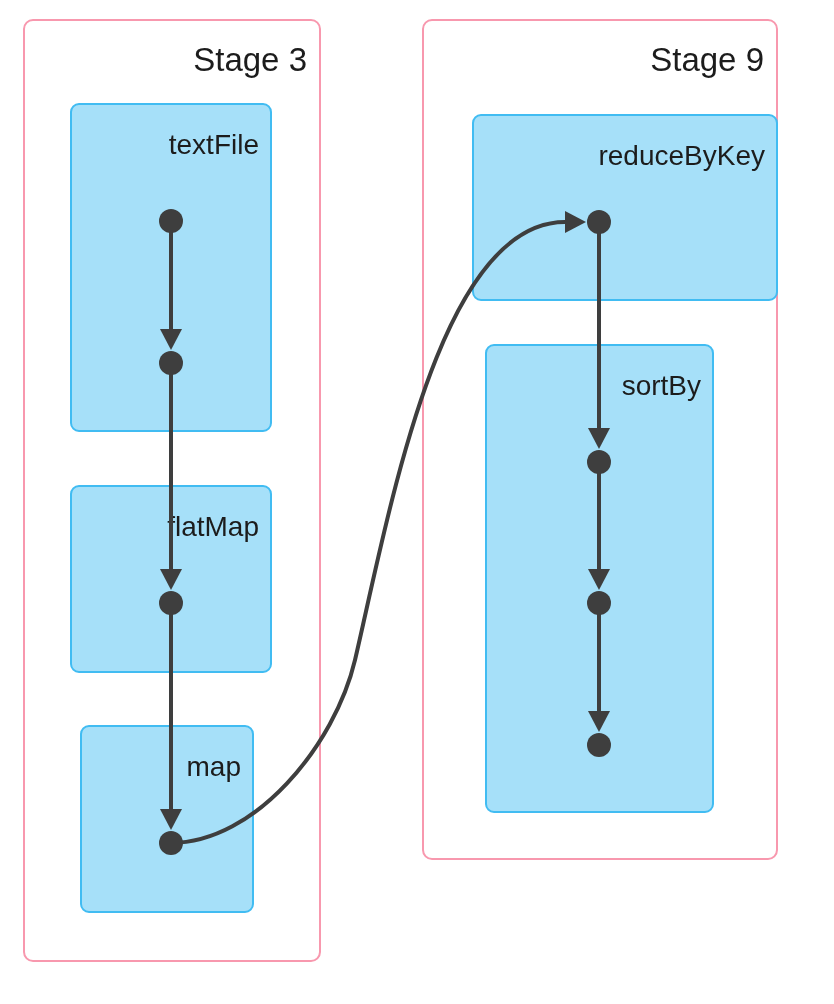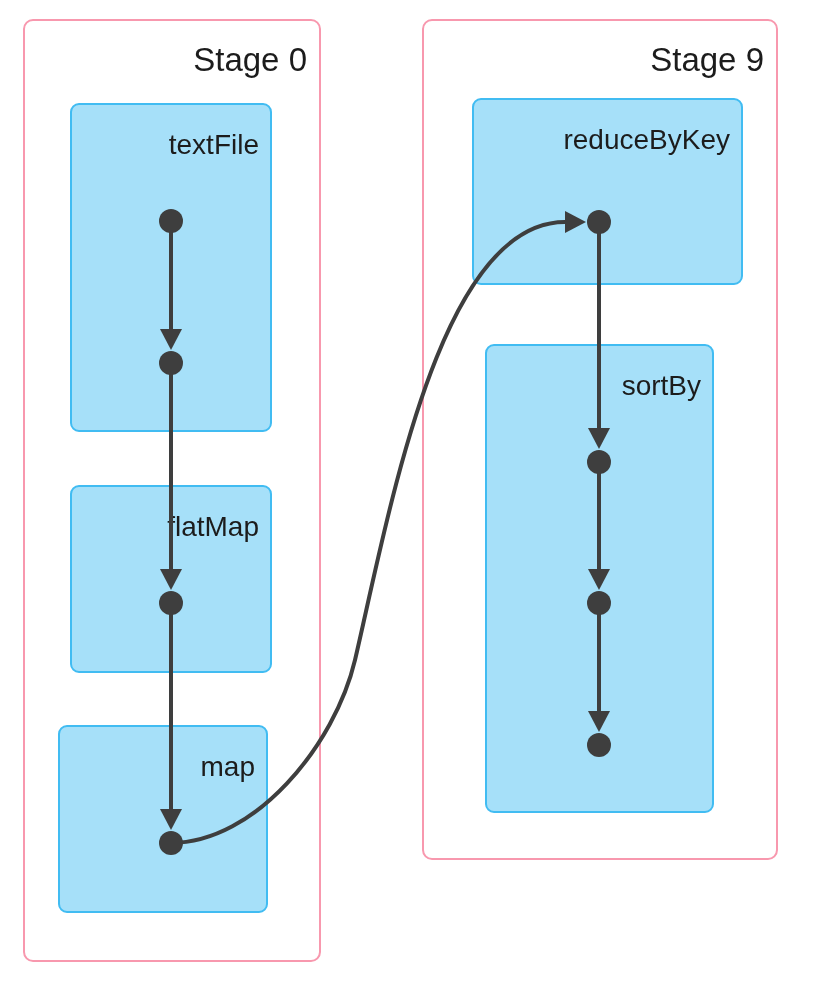--- a/index.html
+++ b/index.html
@@ -66,40 +66,40 @@
     fill: var(--edge-color, #3e3e3e);
     stroke: none;
   }
 </style>
 </head>
 <body>
 
 <div id="canvas">
 
   <div class="stage-box" style="left:23px; top:19px; width:298px; height:943px;">
-    <div class="stage-label">Stage 0</div>
+    <div class="stage-label">Stage 3</div>
   </div>
 
   <div class="stage-box" style="left:422px; top:19px; width:356px; height:841px;">
     <div class="stage-label">Stage 9</div>
   </div>
 
   <div class="op-box" style="left:70px; top:103px; width:202px; height:329px;">
     <div class="op-label">textFile</div>
   </div>
 
   <div class="op-box" style="left:70px; top:485px; width:202px; height:188px;">
     <div class="op-label">flatMap</div>
   </div>
 
-  <div class="op-box" style="left:58px; top:725px; width:210px; height:188px;">
+  <div class="op-box" style="left:80px; top:725px; width:174px; height:188px;">
     <div class="op-label">map</div>
   </div>
 
-  <div class="op-box" style="left:472px; top:98px; width:271px; height:187px;">
+  <div class="op-box" style="left:472px; top:114px; width:306px; height:187px;">
     <div class="op-label">reduceByKey</div>
   </div>
 
   <div class="op-box" style="left:485px; top:344px; width:229px; height:469px;">
     <div class="op-label">sortBy</div>
   </div>
 
   <svg id="dag-svg" width="834" height="1004" viewBox="0 0 834 1004">
 
     <path class="edge" d="M171,221 L171,329"></path>

